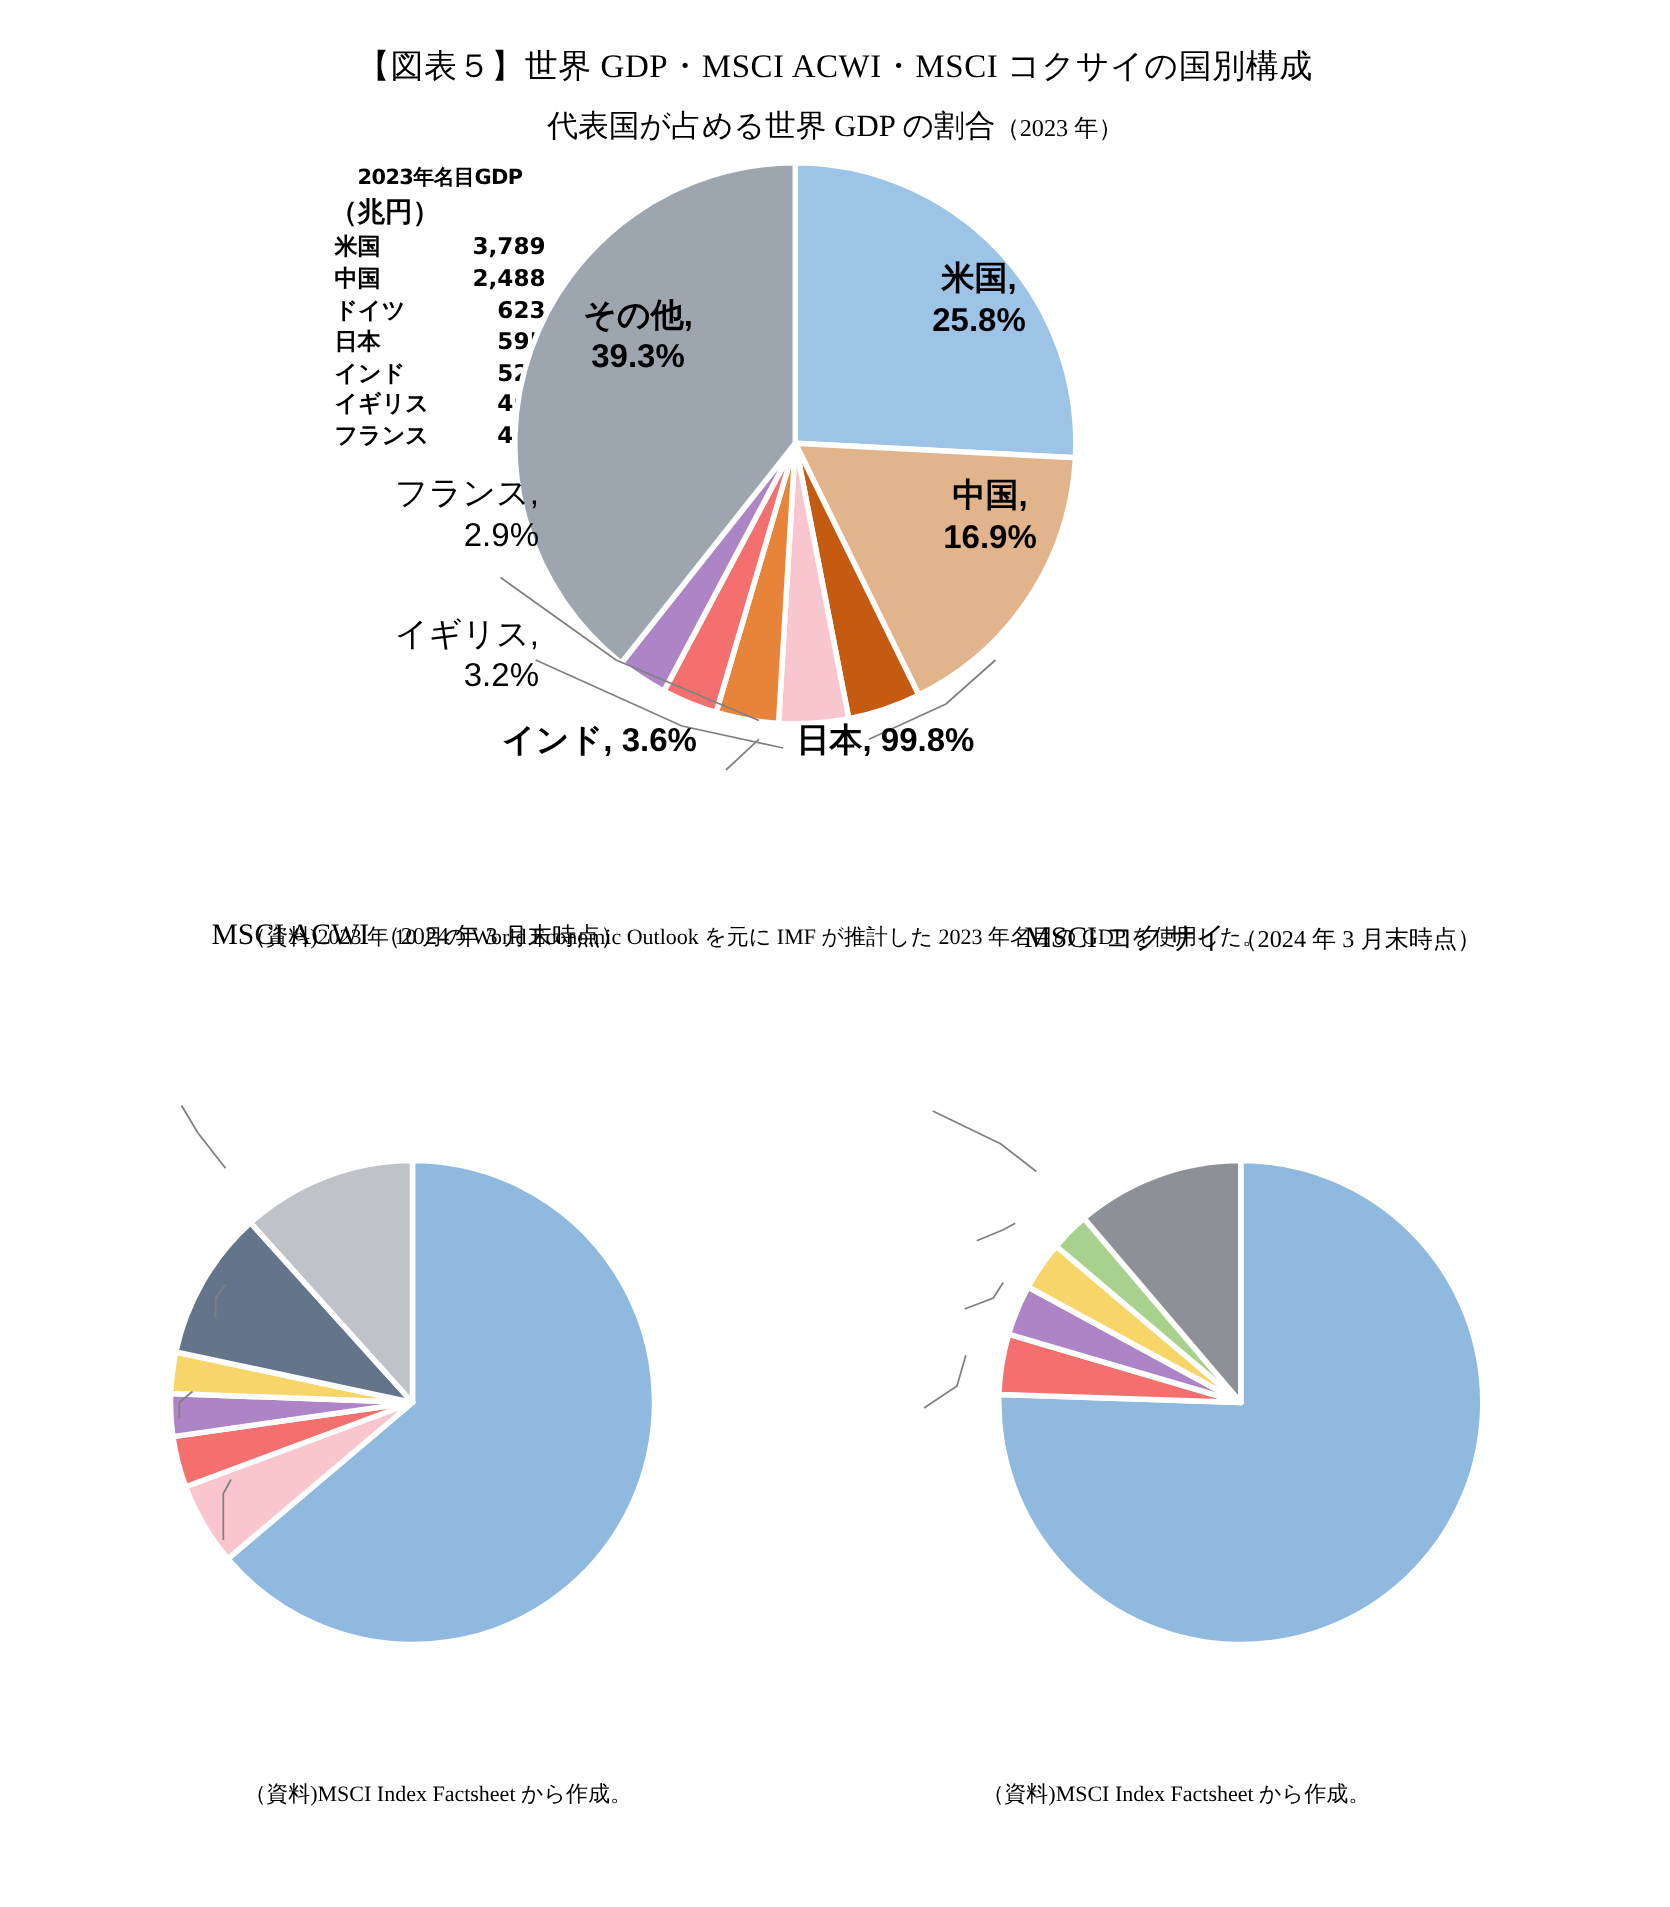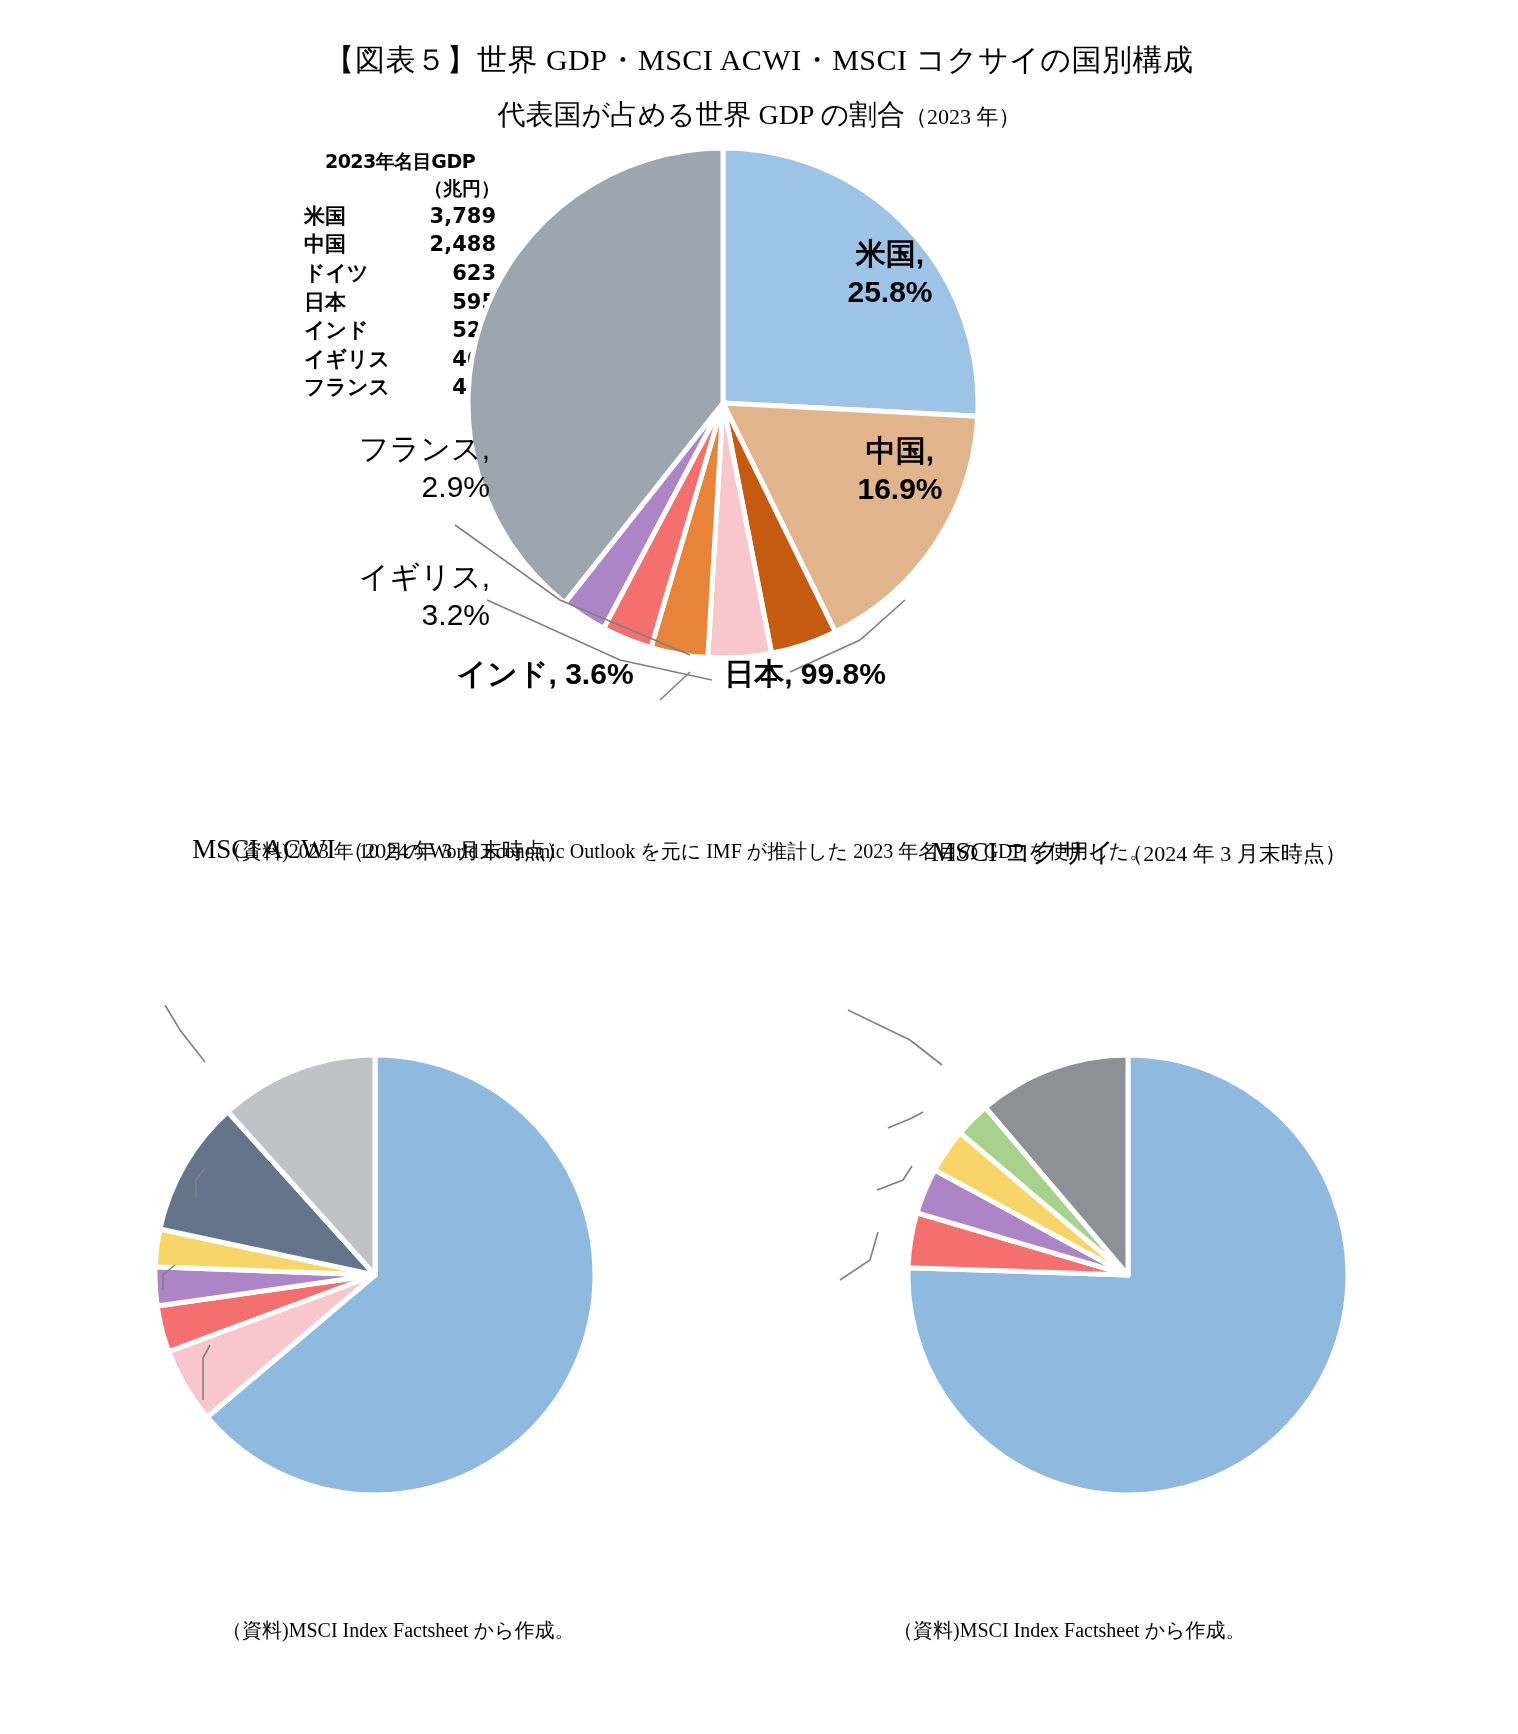--- a/index.html
+++ b/index.html
@@ -22,21 +22,21 @@
   }
   #subtitle .yr{font-size:22px;}
 
   
   #gdp-table{
     position:absolute;left:300px;top:148px;width:200px;
     font-family:"DejaVu Sans","Liberation Sans",sans-serif;
     font-weight:bold;font-size:19px;line-height:1.42;
   }
   #gdp-table .th1{text-align:center;letter-spacing:-0.5px;font-size:19px;}
-  #gdp-table .th2{text-align:right;font-size:19px;}
+  #gdp-table .th2{text-align:left;font-size:25px;}
   #gdp-table .row{display:flex;justify-content:space-between;align-items:flex-end;
     padding:0 4px 0 4px;font-size:21px;line-height:1.36;}
   #gdp-table .row .nm{text-align:left;}
   #gdp-table .row .vl{text-align:right;font-family:"DejaVu Sans","Liberation Sans",sans-serif;}
 
   
   .pie-wrap{position:absolute;}
   .pie-label{
     position:absolute;font-size:30px;line-height:1.28;white-space:pre-line;
     font-family:"Liberation Sans","DejaVu Sans",sans-serif;font-weight:400;
@@ -116,20 +116,22 @@
           <path d="M723,403 L564.6827413149729,602.9015897947243 A255,255 0 0 1 723,148 Z" fill="#9DA5AE" stroke="#ffffff" stroke-width="5" stroke-linejoin="round"></path>
         </g>
       <g id="gdp-leaders" stroke="#808080" stroke-width="1.6" fill="none">
         <path d="M455,525 L560,600 L690,655"></path>
         <path d="M487,600 L620,660 L712,680"></path>
         <path d="M660,700 L690,672"></path>
         <path d="M905,600 L860,640 L790,672"></path>
       </g>
     </svg>
 
+    <div class="pie-label ctr" style="left:480px;top:268px;width:200px;">その他,
+39.3%</div>
     <div class="pie-label ctr" style="left:790px;top:235px;width:200px;">米国,
 25.8%</div>
     <div class="pie-label ctr" style="left:800px;top:432px;width:200px;">中国,
 16.9%</div>
     <div class="pie-label ctr" style="left:690px;top:655px;width:230px;">日本, 99.8%</div>
     <div class="pie-label ctr" style="left:430px;top:655px;width:230px;">インド, 3.6%</div>
     <div class="pie-label rt" style="left:290px;top:558px;width:200px;">イギリス,
 3.2%</div>
     <div class="pie-label rt" style="left:280px;top:430px;width:210px;">フランス,
 2.9%</div>

